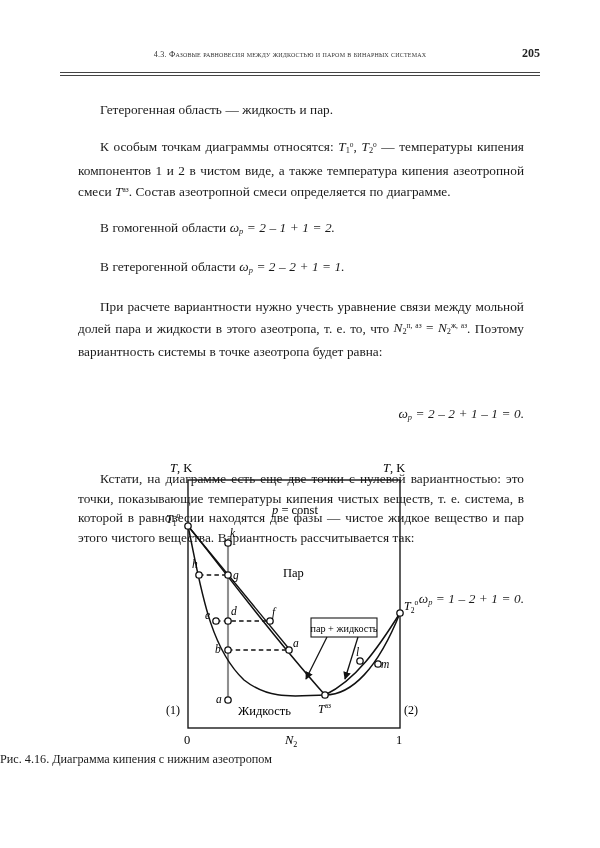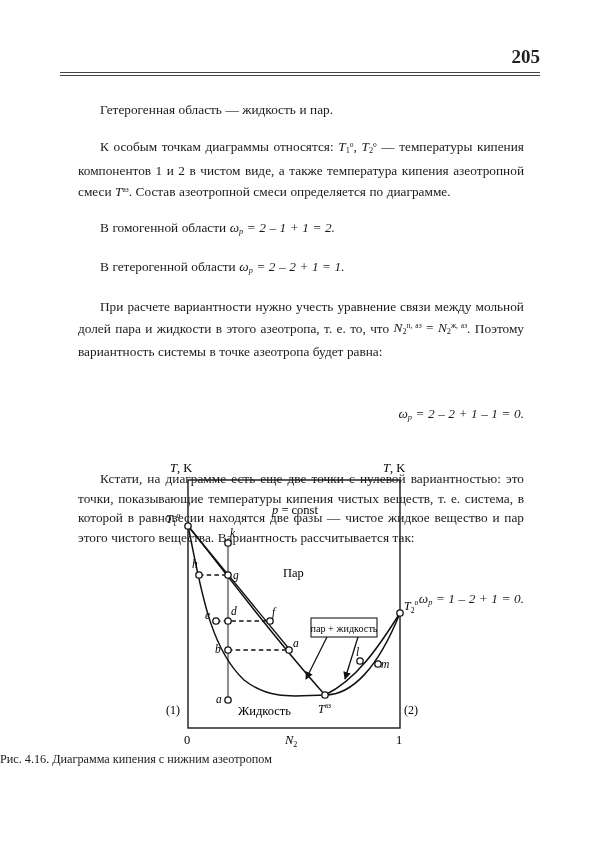--- a/index.html
+++ b/index.html
@@ -21,21 +21,21 @@
   .runhead-title {
     position:absolute; left:40px; top:0; width:380px;
     font-size:8.1px; letter-spacing:.18px;
     font-variant:small-caps;
     text-align:center;
     color:#333;
     white-space:nowrap;
   }
   .runhead-page {
     position:absolute; right:0; top:-4px;
-    font-size:19px; font-weight:bold; color:#222;
+    font-size:12px; font-weight:bold; color:#222;
   }
   .runrule {
     position:absolute; left:60px; top:72px; width:480px;
     border-top:1.5px solid #444;
     border-bottom:0.6px solid #444;
     height:2.3px;
   }
 
   
   .body {
@@ -65,20 +65,21 @@
     text-align:left; font-size:12.2px;
   }
   svg { display:block; }
 </style>
 </head>
 <body>
 
 <div class="page">
 
   <div class="runhead">
+    <div class="runhead-title">4.3. Фазовые равновесия между жидкостью и паром в бинарных системах</div>
     <div class="runhead-page">205</div>
   </div>
   <div class="runrule"></div>
 
   <div class="body">
 
     <p class="t">
       <span>Гетерогенная область — жидкость и пар.</span>
     </p>
 

